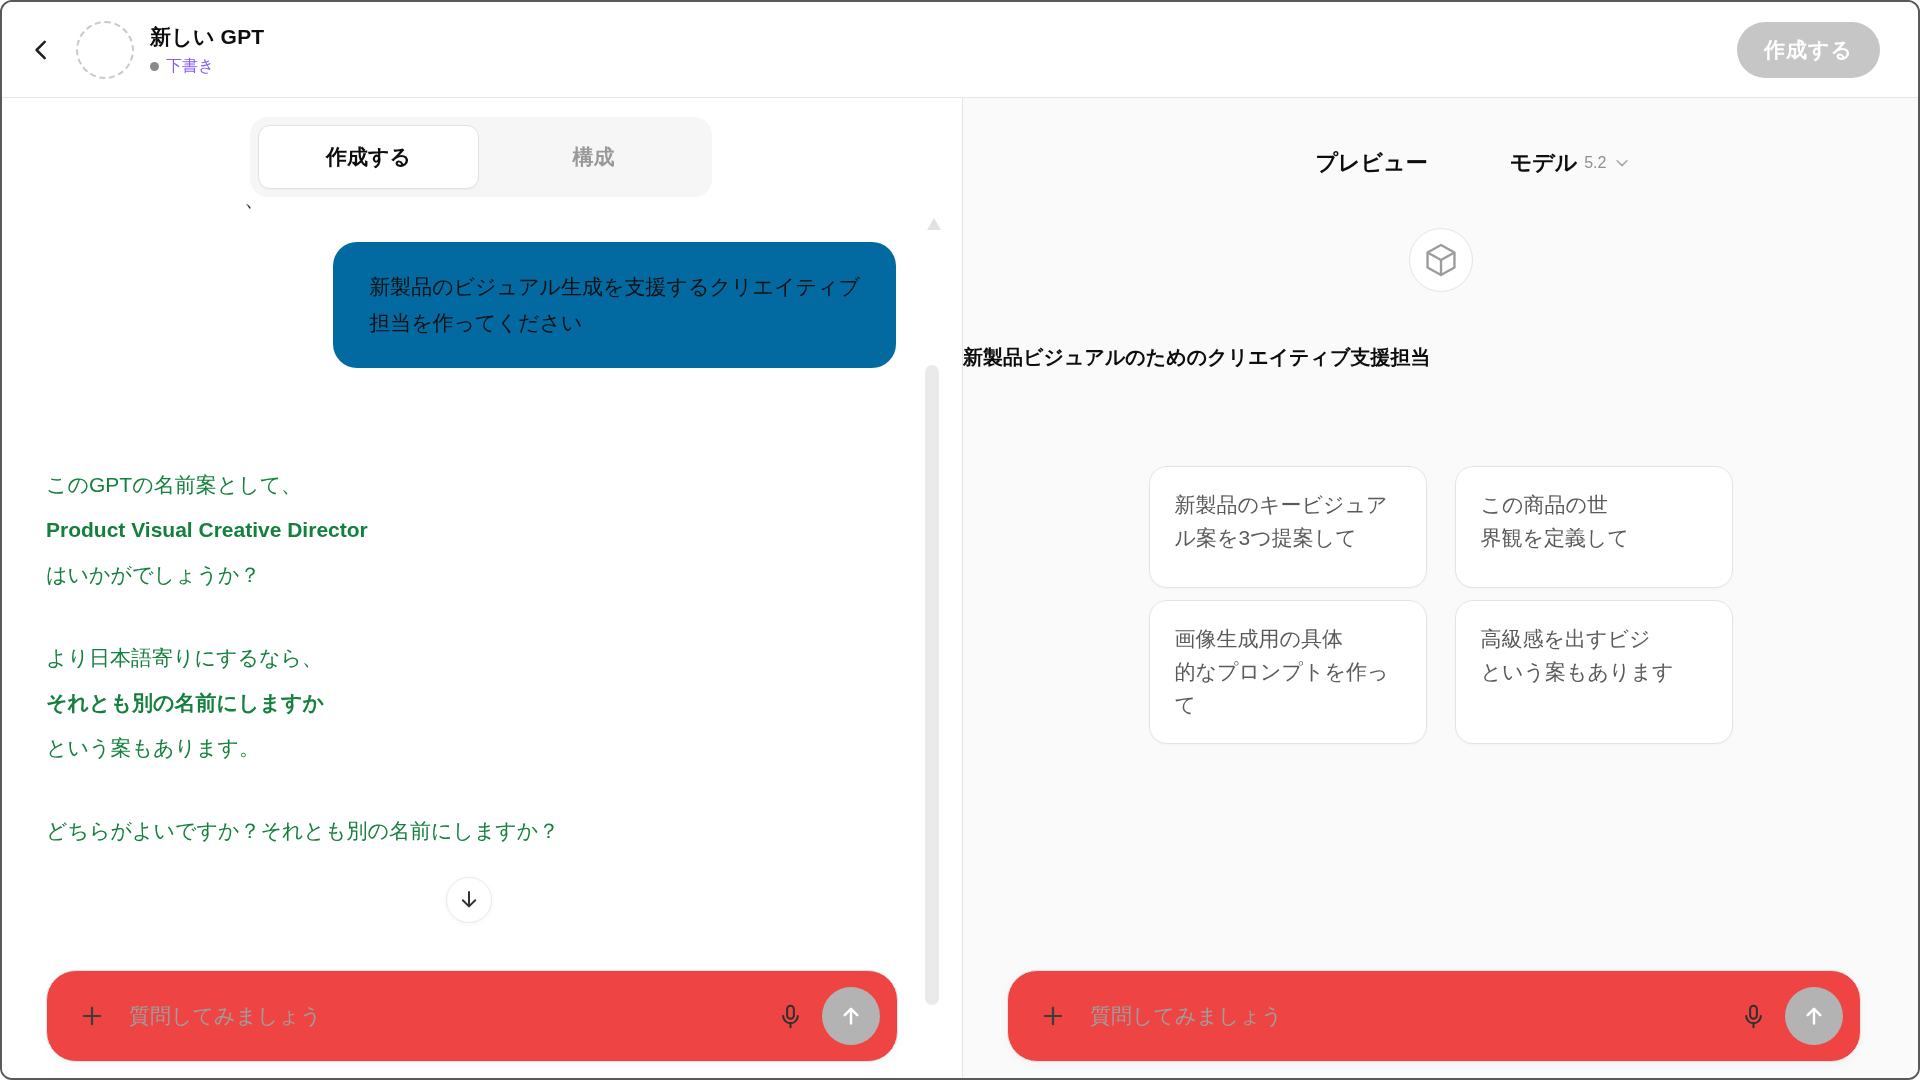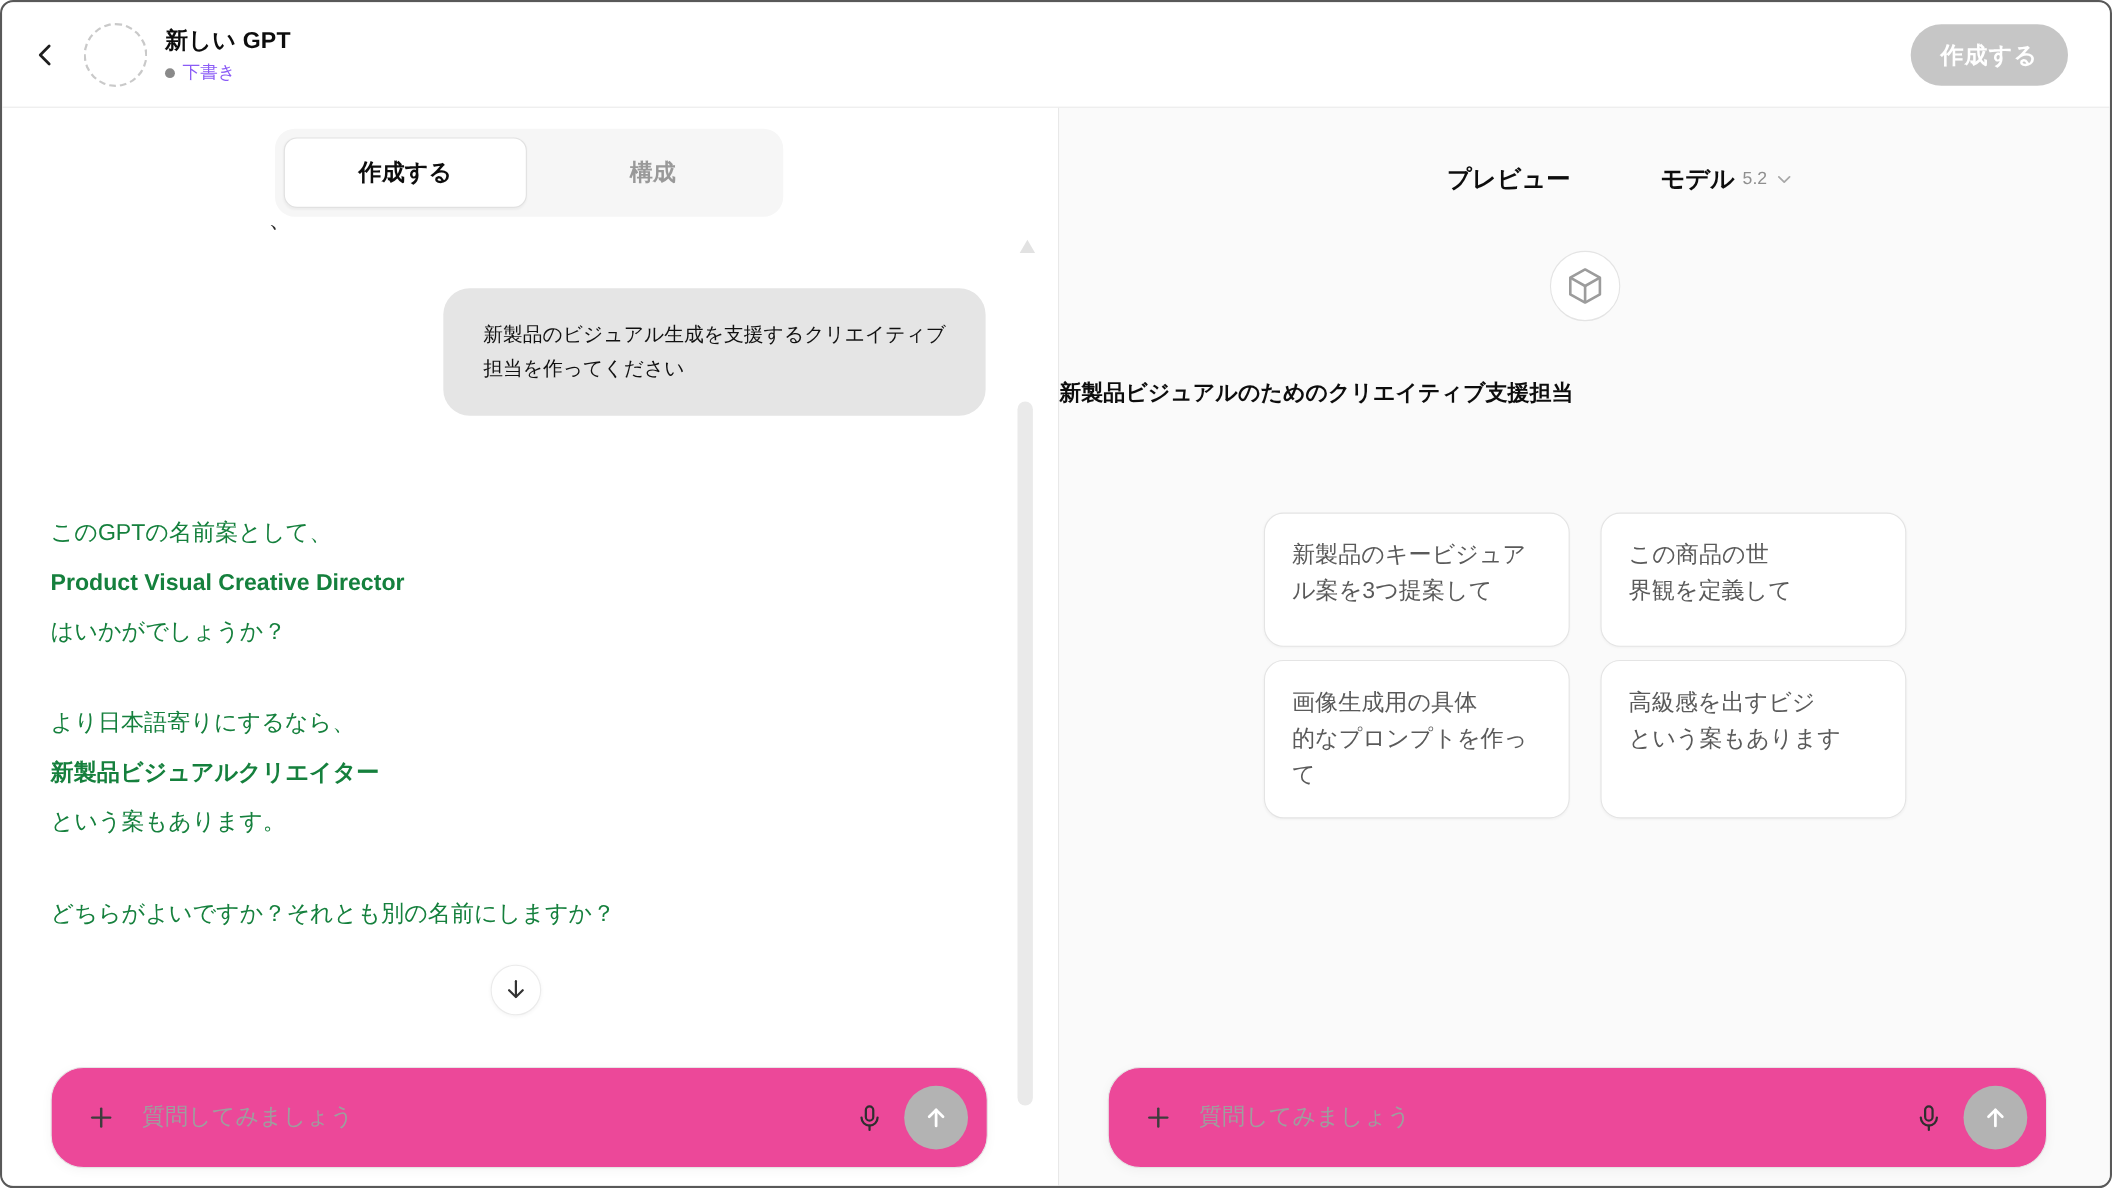--- a/index.html
+++ b/index.html
@@ -41,23 +41,23 @@
   .tab { display:flex; align-items:center; justify-content:center; font-size:21px; border-radius:12px; cursor:pointer; }
   .tab.active { background:#fff; border:1px solid #e1e1e1; font-weight:700; color:#0d0d0d; box-shadow:0 1px 2px rgba(0,0,0,.04); }
   .tab.inactive { color:#999; font-weight:600; }
   
   .clipped-fragment {
     position:absolute; left:242px; top:96px; height:18px; width:26px; overflow:hidden;
     font-size:22px; color:#2b2b2b; line-height:10px;
   }
   
   .user-bubble {
-    position:absolute; right:66px; top:164px; max-width:640px;
-    background:#e5e5e5; border-radius:24px; padding:27px 36px;
-    font-size:18px; line-height:1.72; color:#111; white-space:pre-line;
+    position:absolute; right:66px; top:144px; max-width:640px;
+    background:#0369a1; border-radius:24px; padding:27px 36px;
+    font-size:21px; line-height:1.72; color:#111; white-space:pre-line;
   }
   
   .assistant-block { position:absolute; left:44px; top:364px; width:720px; color:#15803d; }
   .assistant-para { margin-bottom:38px; }
   .msg-line { font-size:21px; line-height:45px; }
   .msg-line.bold { font-weight:700; }
   
   .scroll-down-btn {
     position:absolute; left:444px; top:779px; width:46px; height:46px; border-radius:50%;
     background:#fff; border:1px solid #ebebeb; box-shadow:0 1px 4px rgba(0,0,0,.05);
@@ -69,21 +69,21 @@
     border-left:7px solid transparent; border-right:7px solid transparent;
     border-bottom:12px solid #e2e2e2;
   }
   .scrollbar-thumb {
     position:absolute; left:923px; top:267px; width:14px; height:640px;
     background:#eaeaea; border-radius:8px;
   }
   
   .composer {
     position:absolute; bottom:16px; height:92px; border-radius:30px;
-    background:#ec4899; border:1px solid #e5e5e5; box-shadow:0 2px 10px rgba(0,0,0,.04);
+    background:#ef4444; border:1px solid #e5e5e5; box-shadow:0 2px 10px rgba(0,0,0,.04);
     display:flex; align-items:center; padding:0 17px 0 28px;
   }
   .composer.left-c { left:44px; width:852px; }
   .composer.right-c { left:44px; width:854px; }
   .plus-btn { width:34px; height:34px; display:flex; align-items:center; justify-content:center; cursor:pointer; flex:0 0 34px; }
   .composer-input {
     flex:1; border:none; outline:none; background:transparent;
     font-family:"Liberation Sans","DejaVu Sans",sans-serif;
     font-size:21px; color:#0d0d0d; margin-left:20px; min-width:0;
   }
@@ -162,21 +162,21 @@
 担当を作ってください</div>
 
       <div class="assistant-block">
         <div class="assistant-para">
           <div class="msg-line">このGPTの名前案として、</div>
           <div class="msg-line bold">Product Visual Creative Director</div>
           <div class="msg-line">はいかがでしょうか？</div>
         </div>
         <div class="assistant-para">
           <div class="msg-line">より日本語寄りにするなら、</div>
-          <div class="msg-line bold">新製品ビジュアルクリエイター</div>
+          <div class="msg-line bold">それとも別の名前にしますか</div>
           <div class="msg-line">という案もあります。</div>
         </div>
         <div class="assistant-para">
           <div class="msg-line">どちらがよいですか？それとも別の名前にしますか？</div>
         </div>
       </div>
 
       <div class="scroll-down-btn">
         <svg width="24" height="24" viewBox="0 0 24 24" fill="none" stroke="#333" stroke-width="2" stroke-linecap="round" stroke-linejoin="round">
             <line x1="12" y1="4" x2="12" y2="18"></line>

